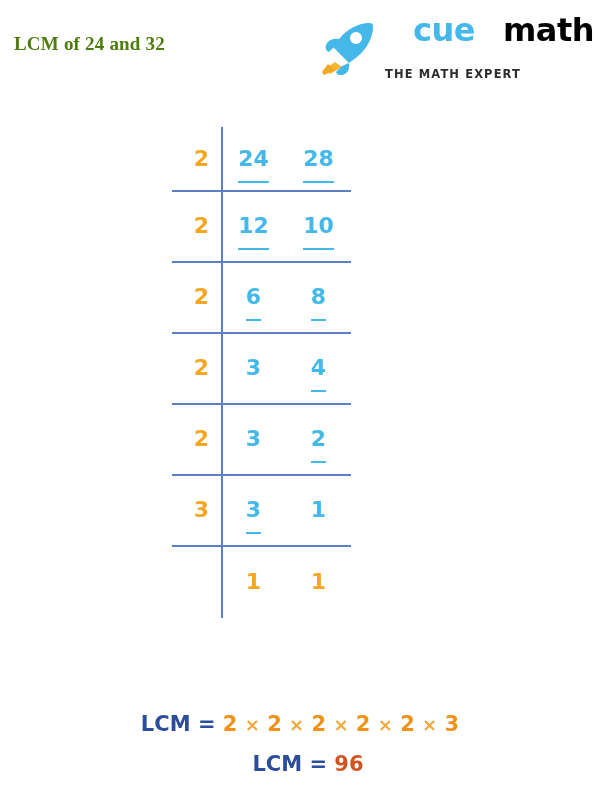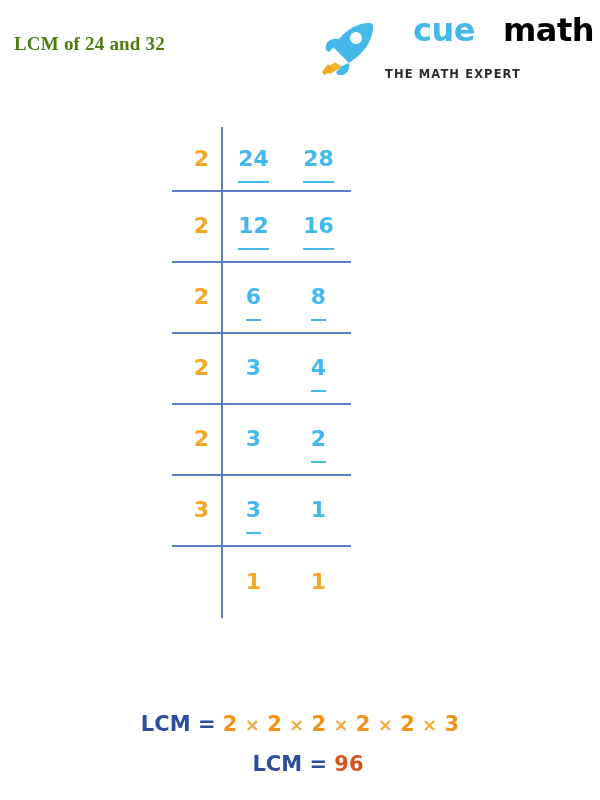--- a/index.html
+++ b/index.html
@@ -194,21 +194,21 @@
 
   <div class="ladder-row r0">
     <div class="cell cell-divisor">2</div>
     <div class="cell cell-num u"><span>24</span></div>
     <div class="cell cell-num u"><span>28</span></div>
   </div>
 
   <div class="ladder-row r1">
     <div class="cell cell-divisor">2</div>
     <div class="cell cell-num u"><span>12</span></div>
-    <div class="cell cell-num u"><span>16</span></div>
+    <div class="cell cell-num u"><span>10</span></div>
   </div>
 
   <div class="ladder-row r2">
     <div class="cell cell-divisor">2</div>
     <div class="cell cell-num u"><span>6</span></div>
     <div class="cell cell-num u"><span>8</span></div>
   </div>
 
   <div class="ladder-row r3">
     <div class="cell cell-divisor">2</div>

